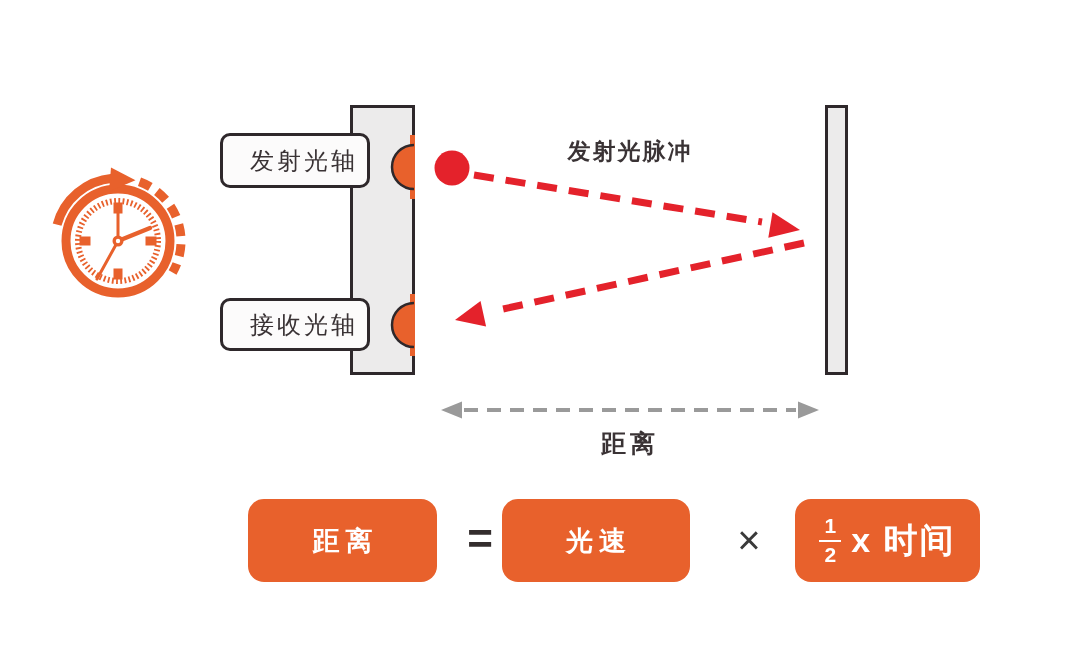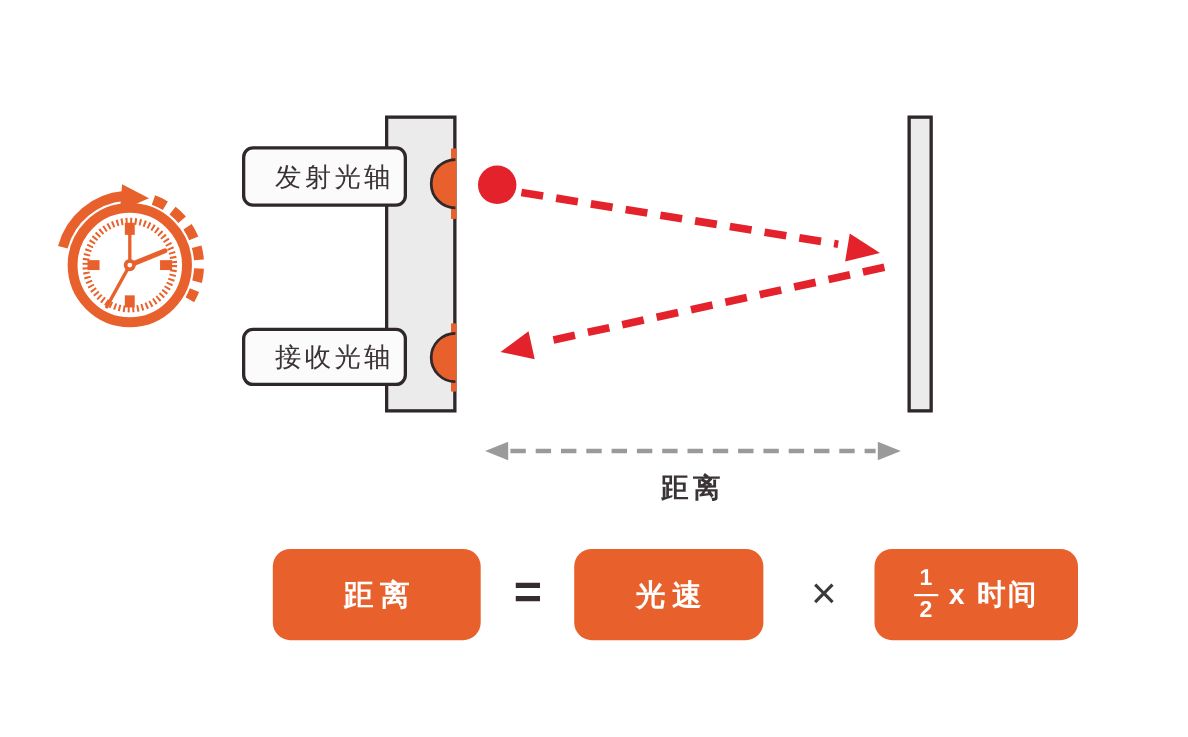--- a/index.html
+++ b/index.html
@@ -71,41 +71,41 @@
     align-items: center;
     justify-content: center;
     font-size: 27px;
     font-weight: 700;
     letter-spacing: 6px;
     padding-left: 6px;
     box-sizing: border-box;
     z-index: 3;
   }
   .formula-box.distance { left: 248px; width: 189px; }
-  .formula-box.speed    { left: 522px; width: 172px; text-align: right; }
+  .formula-box.speed    { left: 502px; width: 188px; text-align: right; }
   .formula-box.time     { left: 795px; width: 185px; letter-spacing: 0; padding-left: 0; }
   .operator {
     position: absolute;
     transform: translate(-50%, -50%);
     z-index: 3;
     line-height: 1;
   }
   .equals { left: 480px; top: 539px; font-size: 44px; font-weight: 700; color: #332D2D; }
   .times  { left: 749px; top: 540px; font-size: 40px; font-weight: 400; color: #3A3A3A; }
   .frac {
     display: inline-flex;
     flex-direction: column;
     align-items: center;
     font-size: 21px;
     font-weight: 700;
     line-height: 1.08;
   }
   .frac .num { border-bottom: 2px solid #ffffff; padding: 0 5px 2px; }
   .frac .den { padding-top: 2px; }
-  .time-term { font-size: 26px; font-weight: 700; margin-left: 10px; letter-spacing: 2px; }
+  .time-term { font-size: 34px; font-weight: 700; margin-left: 10px; letter-spacing: 2px; }
 </style>
 </head>
 <body>
 
 <div class="stage">
 
   <div class="panel sensor"></div>
 
   <div class="panel target"></div>
 
@@ -159,20 +159,21 @@
     </g>
   </svg>
 
   <div class="tag emitter">
     <span>发射光轴</span>
   </div>
   <div class="tag receiver">
     <span>接收光轴</span>
   </div>
 
+  <div class="float-label pulse-label emit-label">发射光脉冲</div>
 
   <div class="float-label distance-label">距离</div>
 
   <div class="formula-box distance">
     <span>距离</span>
   </div>
   <div class="operator equals">=</div>
   <div class="formula-box speed">
     <span>光速</span>
   </div>

